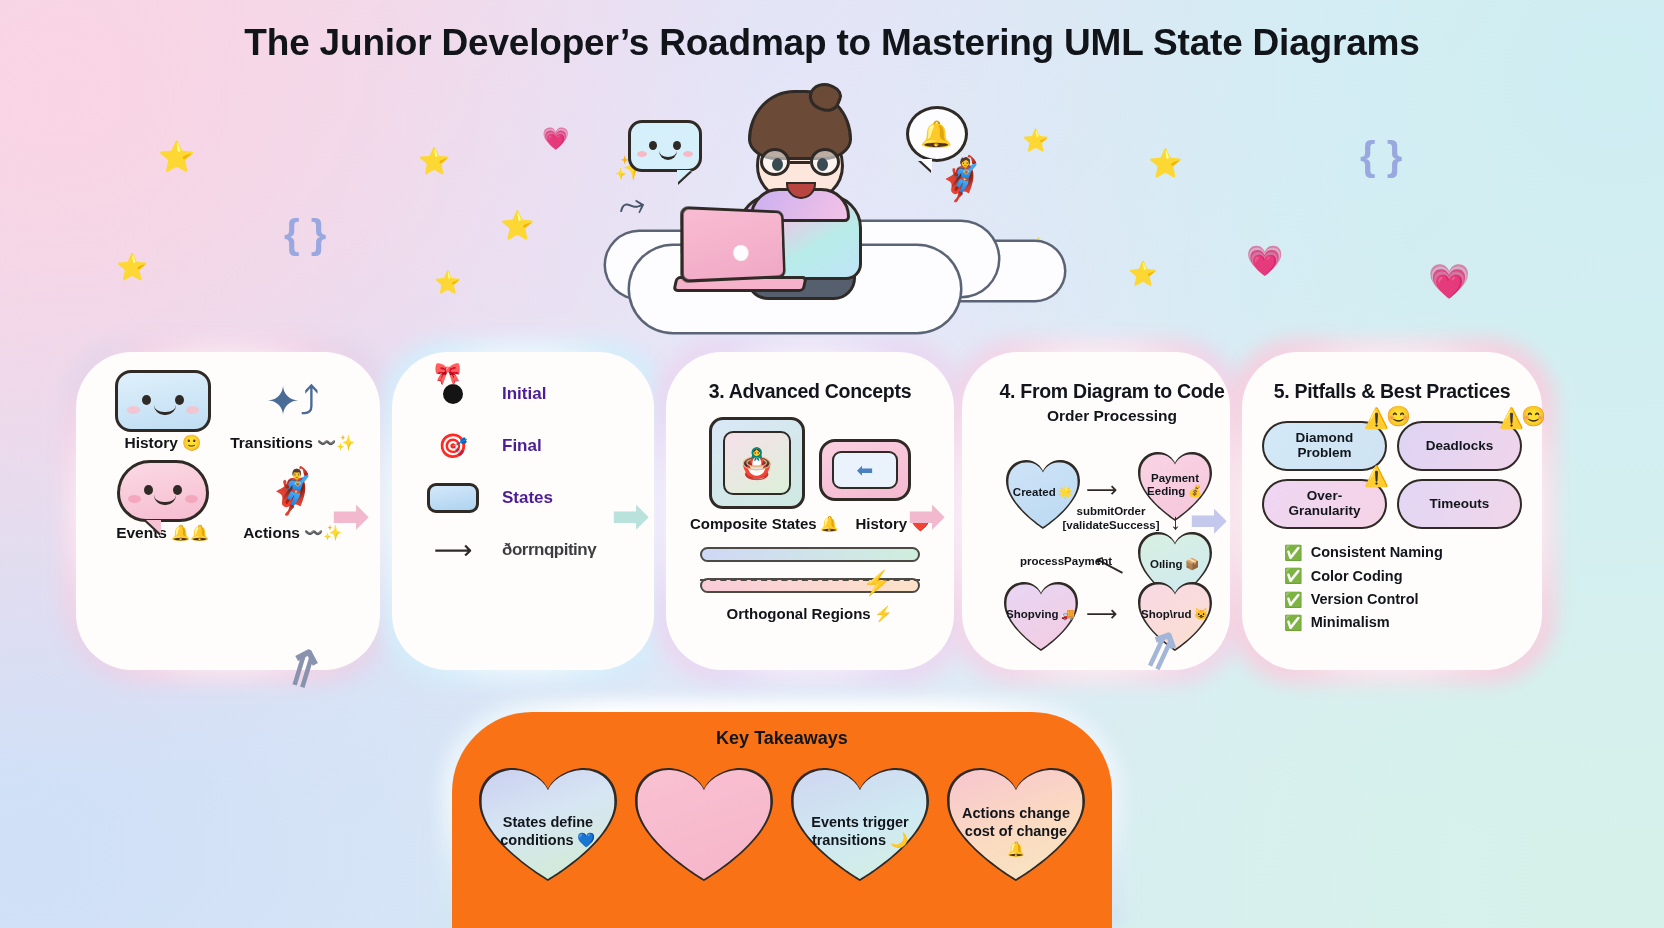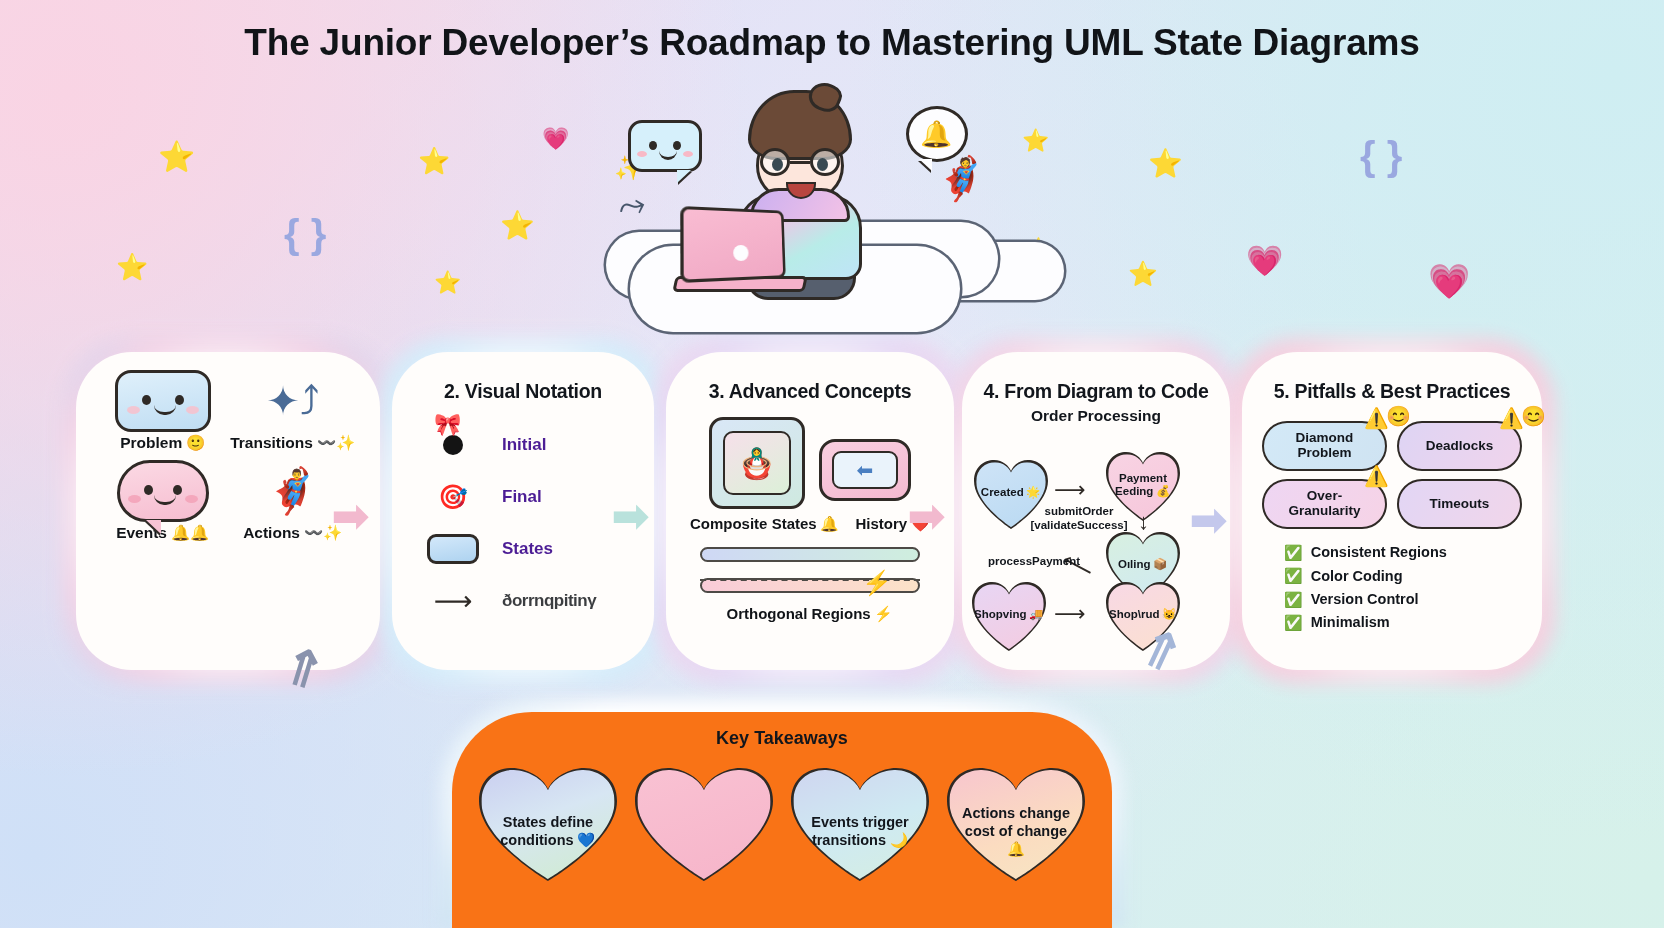--- a/index.html
+++ b/index.html
@@ -141,21 +141,21 @@
     background: #fffdfb;
     border-radius: 56px;
   }
   .card::before{
     content:""; position:absolute; inset:-14px; border-radius: 70px; z-index:-1;
     filter: blur(9px); opacity: .95;
   }
   .card-1 { left: 76px;   width: 304px; }
   .card-2 { left: 392px;  width: 262px; }
   .card-3 { left: 666px;  width: 288px; }
-  .card-4 { left: 962px;  width: 268px; }
+  .card-4 { left: 962px;  width: 268px; padding-left: 32px; }
   .card-5 { left: 1242px; width: 300px; }
   .card-1::before { background: radial-gradient(ellipse at 50% 50%, #fff 52%, #f3d3e6 74%, #cdd8f2 100%); }
   .card-2::before { background: radial-gradient(ellipse at 50% 50%, #fff 52%, #d7eefb 76%, #cfe6f7 100%); }
   .card-3::before { background: radial-gradient(ellipse at 50% 50%, #fff 52%, #e6d8f4 76%, #f6d8e8 100%); }
   .card-4::before { background: radial-gradient(ellipse at 50% 50%, #fff 52%, #f5d6e6 76%, #e2d3f2 100%); }
   .card-5::before { background: radial-gradient(ellipse at 50% 50%, #fff 52%, #f7d2e1 76%, #f3c9dc 100%); }
 
   .card-title {
     text-align: center; font-size: 19.5px; font-weight: bold; color: #12161c;
     padding-top: 28px; letter-spacing: -0.3px;
@@ -387,21 +387,21 @@
   <div class="card card-1">
     <div class="c1-grid">
       <div class="c1-cell">
         <div class="state-box">
           <span class="fk l"></span>
             <span class="fk r"></span>
           <span class="fe l"></span>
             <span class="fe r"></span>
             <span class="fm"></span>
         </div>
-        <div class="c1-label">Problem 🙂</div>
+        <div class="c1-label">History 🙂</div>
       </div>
       <div class="c1-cell">
         <div class="arrow-art">✦⤴</div>
         <div class="c1-label">Transitions 〰️✨</div>
       </div>
       <div class="c1-cell">
         <div class="bubble-art">
           <span class="fk l"></span>
             <span class="fk r"></span>
           <span class="fe l"></span>
@@ -411,21 +411,20 @@
         <div class="c1-label">Events 🔔🔔</div>
       </div>
       <div class="c1-cell">
         <div class="runner-art">🦸‍♂️</div>
         <div class="c1-label">Actions 〰️✨</div>
       </div>
     </div>
   </div>
 
   <div class="card card-2">
-    <div class="card-title">2. Visual Notation</div>
     <div class="c2-list">
       <div class="c2-row">
         <span class="c2-ico">
           <span class="dot-initial"></span>
         </span>
         <span class="c2-label">Initial</span>
       </div>
       <div class="c2-row">
         <span class="c2-ico">🎯</span>
         <span class="c2-label">Final</span>
@@ -537,21 +536,21 @@
           <span>Granularity</span>
         </span>
       </div>
       <div class="pill pill-d">
         <span>Timeouts</span>
       </div>
     </div>
     <div class="c5-checks">
       <div class="c5-check">
         <span class="ck">✅</span>
-        <span>Consistent Regions</span>
+        <span>Consistent Naming</span>
       </div>
       <div class="c5-check">
         <span class="ck">✅</span>
         <span>Color Coding</span>
       </div>
       <div class="c5-check">
         <span class="ck">✅</span>
         <span>Version Control</span>
       </div>
       <div class="c5-check">

